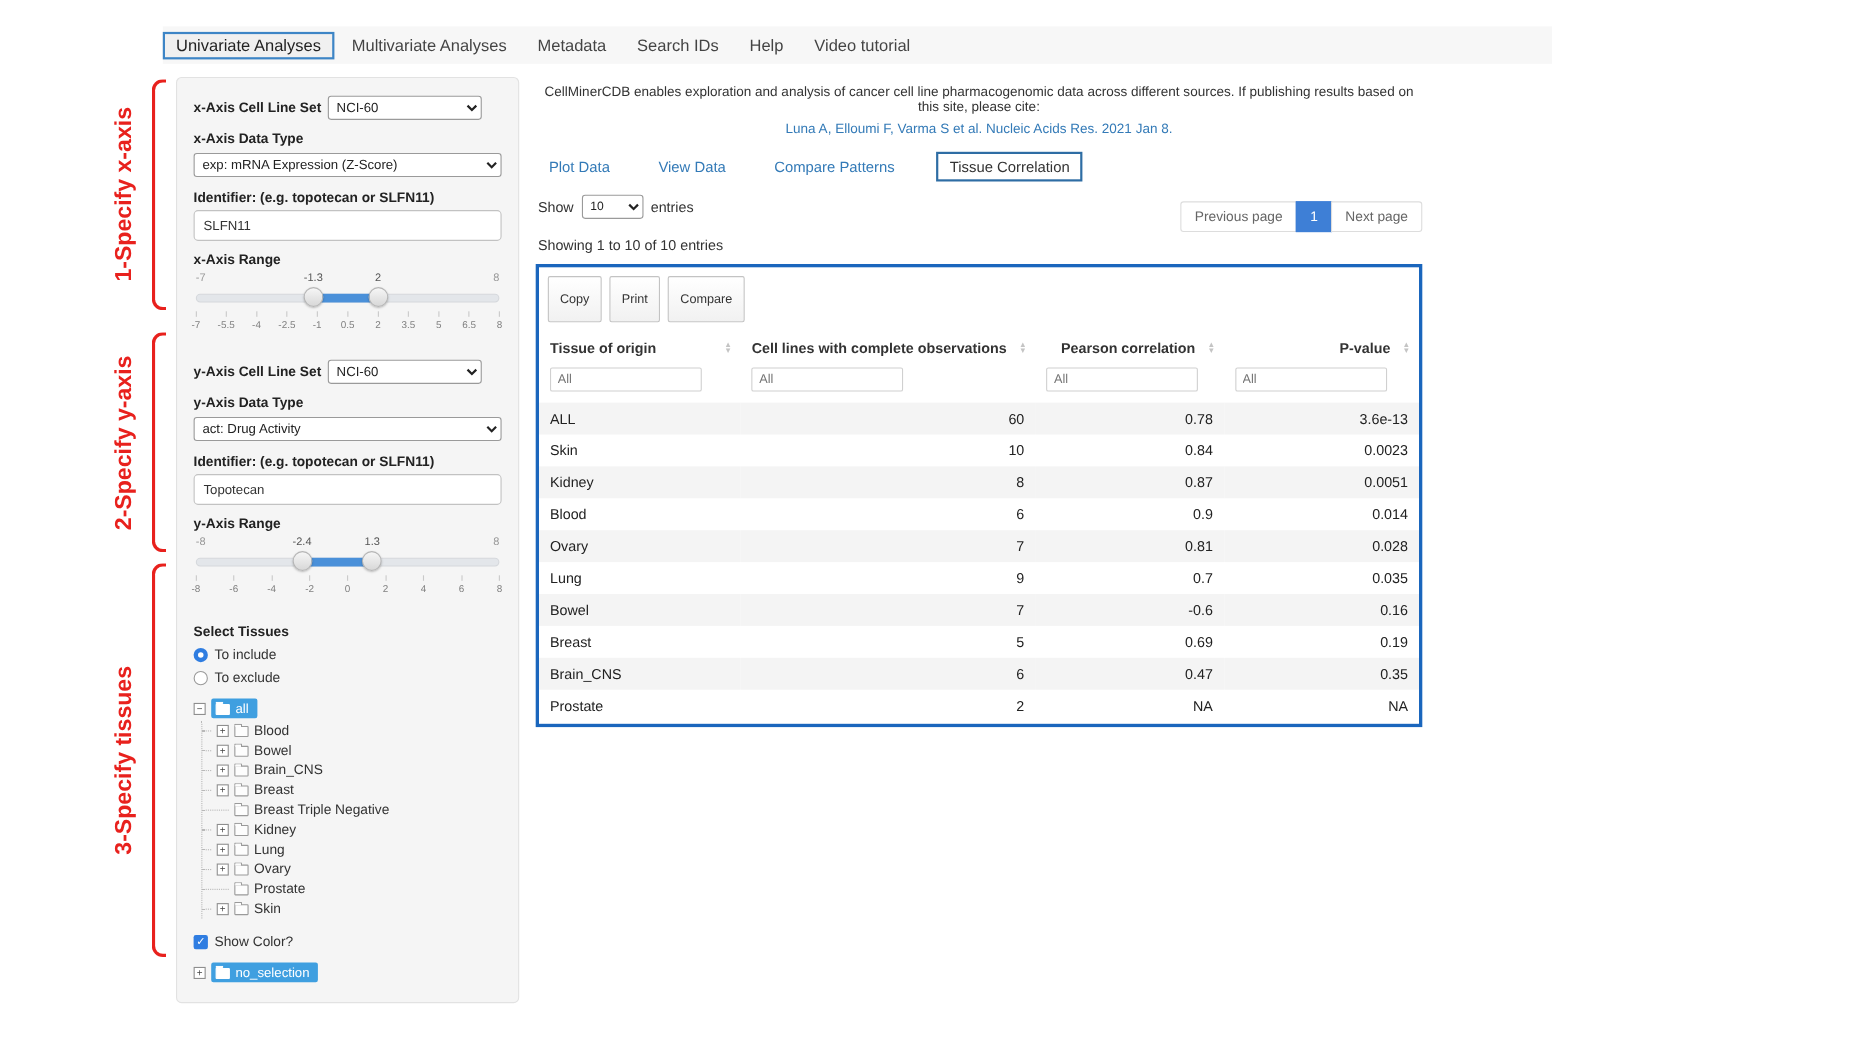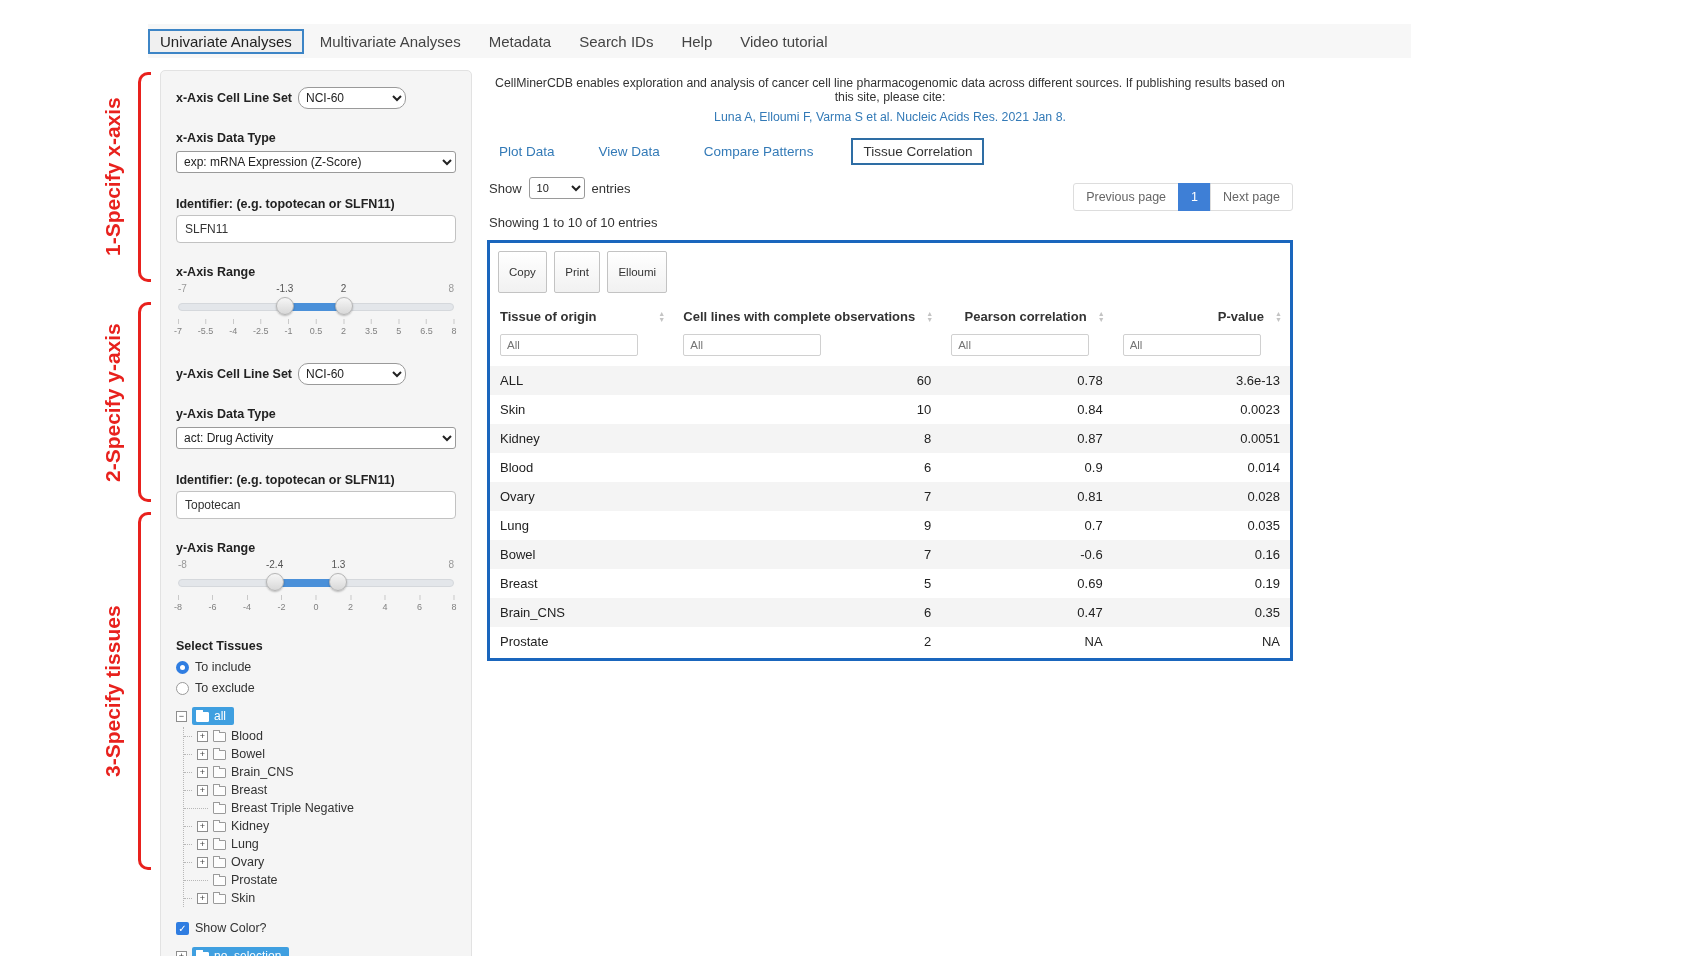--- a/index.html
+++ b/index.html
@@ -22,24 +22,24 @@
   .br2 { top:302px; height:200px; }
   .br3 { top:512px; height:358px; }
   .an1 { top:72px;  height:210px; }
   .an2 { top:285px; height:235px; }
   .an3 { top:512px; height:358px; }
 
   
   .sidebar { position:absolute; left:160px; top:70px; width:312px; min-height:758px; background:#f5f5f5;
              border:1px solid #e2e2e2; border-radius:5px; padding:16px 15px; font-size:12.5px; }
   .b { font-weight:bold; font-size:12.5px; color:#222; }
-  .blk { display:block; margin:22px 0 4px; }
+  .blk { display:block; margin:10px 0 4px; }
   .inline-field { display:flex; align-items:center; gap:6px; }
   select { font-family:inherit; font-size:12px; border:1px solid #9a9a9a; border-radius:3px; background:#fff; padding:2px 3px; color:#222; }
-  .sel-inline { width:108px;border-radius:10px; }
+  .sel-inline { width:140px; }
   .sel-full { width:100%; margin:2px 0; }
   .txt { width:100%; border:1px solid #c2c2c2; border-radius:4px; padding:6px 8px; font-size:12px;
          font-family:inherit; background:#fff; color:#333; }
 
   .slider { position:relative; height:58px; margin:4px 2px 22px; }
   .sl-lab { position:absolute; top:0; font-size:10px; color:#555; transform:translateX(-50%); white-space:nowrap; }
   .sl-lab.min { left:0; transform:none; color:#999; }
   .sl-lab.max { right:0; left:auto; transform:none; color:#999; }
   .sl-track { position:absolute; left:0; right:0; top:20px; height:8px; background:#e3e6ea; border:1px solid #d5d8dc; border-radius:4px; }
   .sl-bar { position:absolute; top:20px; height:8px; background:#4a90d9; border-radius:2px; }
@@ -400,21 +400,21 @@
     <div class="pagination">
       <span class="page-btn">Previous page</span>
       <span class="page-btn active">1</span>
       <span class="page-btn">Next page</span>
     </div>
 
     <div class="table-box">
       <div class="dt-buttons">
         <span class="dt-btn">Copy</span>
         <span class="dt-btn">Print</span>
-        <span class="dt-btn">Elloumi</span>
+        <span class="dt-btn">Compare</span>
       </div>
 
       <table class="results">
         <colgroup>
             <col class="c1">
             <col class="c2">
             <col class="c3">
             <col class="c4">
           </colgroup>
         <thead>

